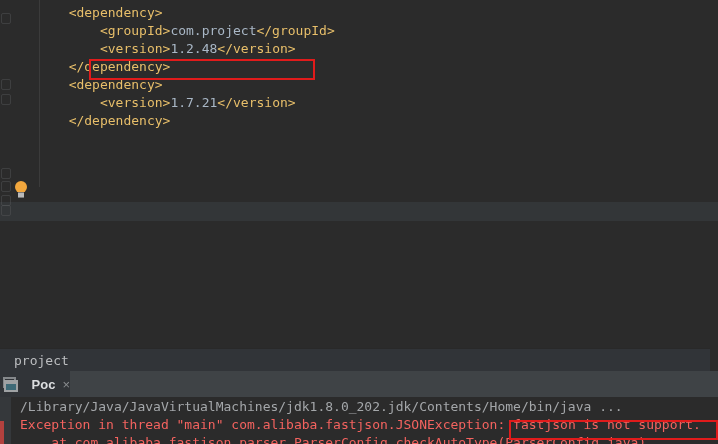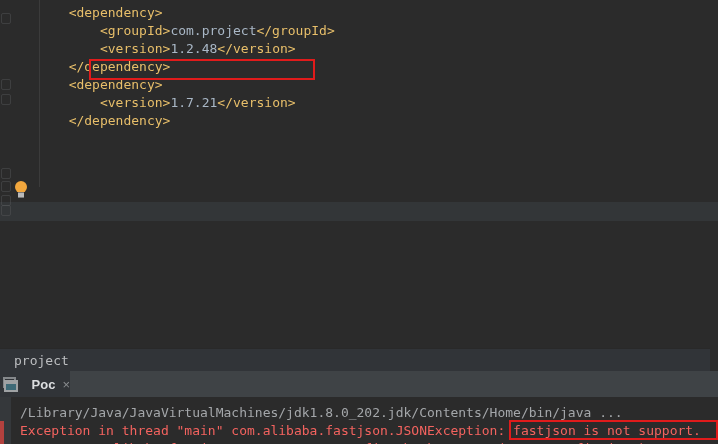--- a/index.html
+++ b/index.html
@@ -37,21 +37,21 @@
                    background:#3e6a77;}
   .run-icon .front::before{content:"";position:absolute;left:0;top:0;right:0;height:2px;background:#9fa2a4;}
   .tab-label{font-family:"Liberation Sans",sans-serif;font-weight:bold;font-size:13px;
              color:#dcdee0;margin-left:16px;}
   .tab-close{font-family:"Liberation Sans",sans-serif;font-size:13px;color:#8a8d90;margin-left:7px;}
   
   .console{position:absolute;left:0;right:0;top:397px;height:47px;background:#2b2b2b;}
   .console-gutter{position:absolute;left:0;top:0;bottom:0;width:11px;background:#35383b;}
   .error-stripe{position:absolute;left:0;top:24px;width:4px;height:23px;background:#b3413e;}
   .console-body{position:absolute;left:11px;right:0;top:0;bottom:0;overflow:hidden;
-                padding:7px 0 0 9px;}
+                padding:1px 0 0 9px;}
   .console-line{height:18px;line-height:18px;font-size:13px;white-space:pre;}
   .console-line.system{color:#a4a7aa;}
   .console-line.error{color:#f4635f;}
   
   .anno{position:absolute;border:2px solid #e01b1b;box-sizing:border-box;pointer-events:none;}
   .anno-version{left:89px;top:59px;width:226px;height:21px;}
   .anno-console{left:509px;right:0px;top:420px;height:20px;}
 </style>
 </head>
 <body>

